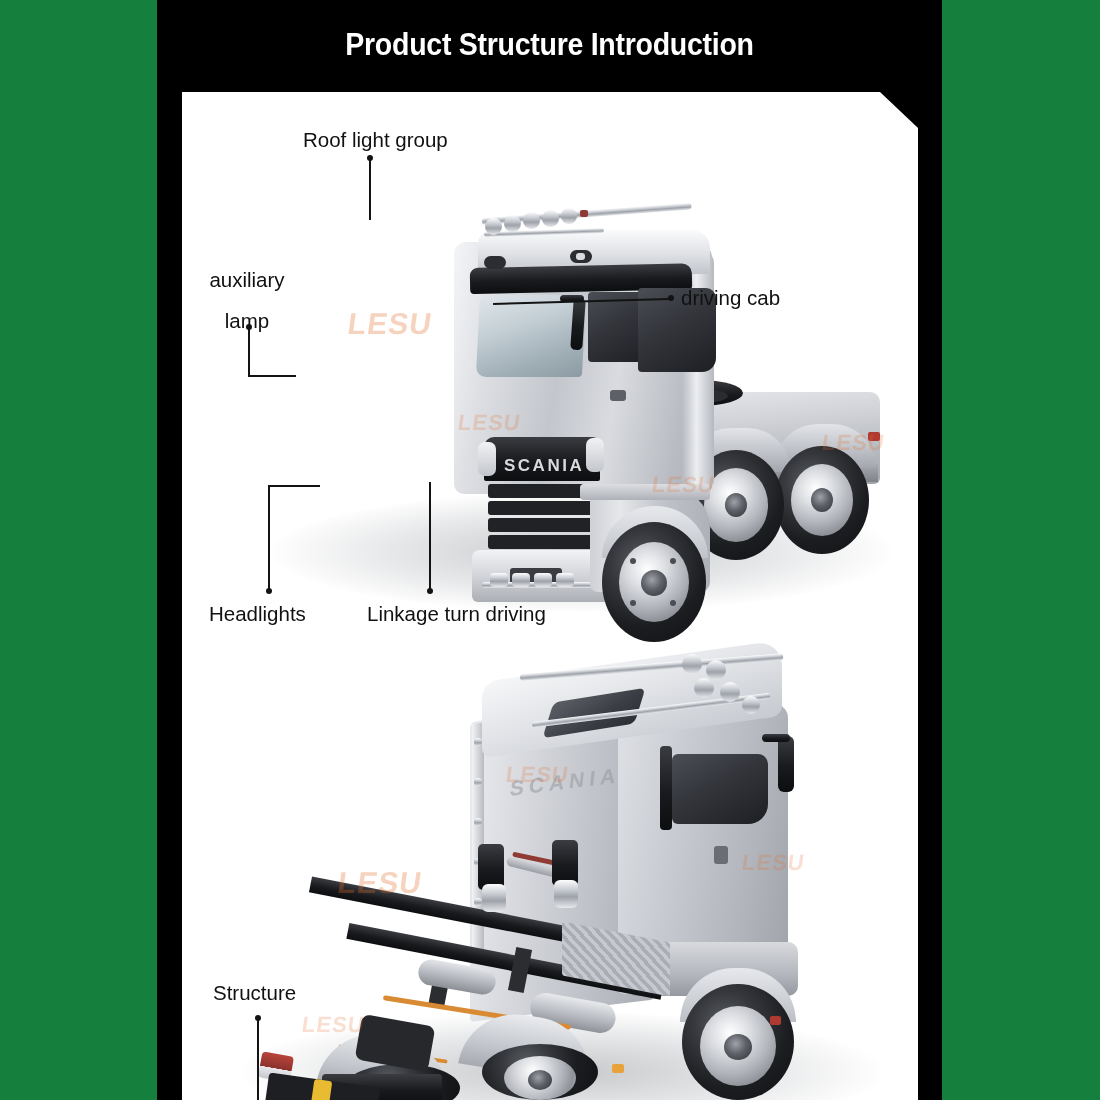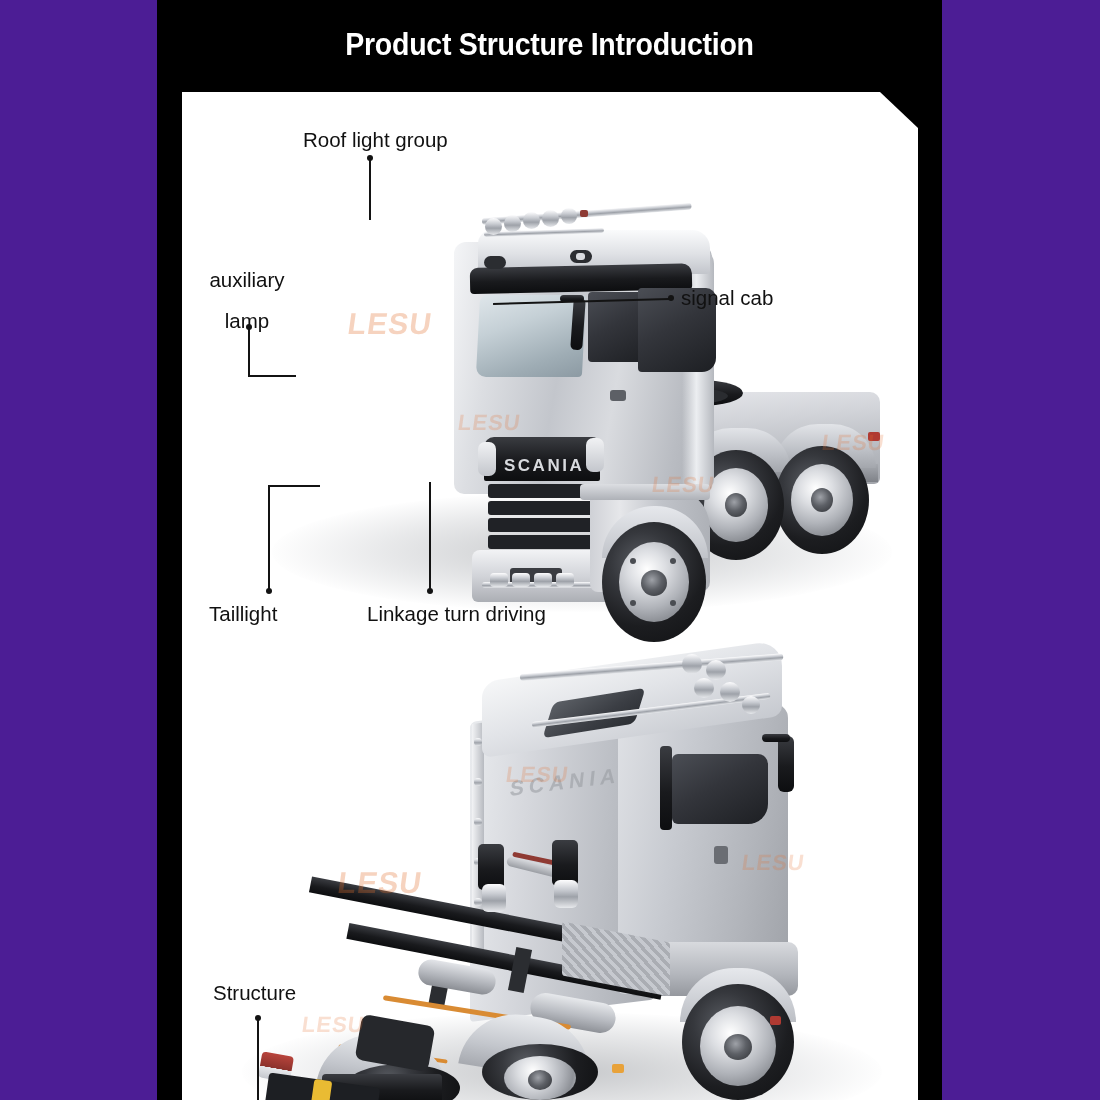--- a/index.html
+++ b/index.html
@@ -1,19 +1,19 @@
 <!DOCTYPE html>
 <html><head>
 <meta charset="utf-8">
 <style>
   html,body{margin:0;padding:0;background:#ffffff;}
   body{width:1100px;height:1100px;overflow:hidden;
        font-family:"Liberation Sans","DejaVu Sans",sans-serif;}
 
-  #stage{position:relative;width:1100px;height:1100px;background:#4c1d95;overflow:hidden;}
+  #stage{position:relative;width:1100px;height:1100px;background:#15803d;overflow:hidden;}
 
   
   .black-band{position:absolute;left:157px;top:0;width:785px;height:1100px;background:#000000;}
   .title{position:absolute;left:157px;top:22px;width:785px;height:46px;
          color:#ffffff;font-size:31px;font-weight:bold;text-align:center;
          letter-spacing:-0.3px;line-height:46px;white-space:nowrap;
          font-family:"Liberation Sans","DejaVu Sans",sans-serif;
          transform:scaleX(0.92);transform-origin:center;}
 
   
@@ -186,25 +186,25 @@
       <div class="lbl" style="left:121px;top:35px;">Roof light group</div>
       <div class="dot" style="left:185px;top:63px;"></div>
       <div class="leader" style="left:187px;top:66px;width:1.6px;height:62px;"></div>
 
       <div class="lbl c" style="left:10px;top:175px;width:110px;">auxiliary</div>
       <div class="lbl c" style="left:10px;top:216px;width:110px;">lamp</div>
       <div class="dot" style="left:64px;top:232px;"></div>
       <div class="leader" style="left:66px;top:236px;width:1.6px;height:48px;"></div>
       <div class="leader" style="left:66px;top:283px;width:48px;height:1.6px;"></div>
 
-      <div class="lbl" style="left:499px;top:193px;">signal cab</div>
+      <div class="lbl" style="left:499px;top:193px;">driving cab</div>
       <div class="dot" style="left:486px;top:203px;"></div>
       <div class="leader" style="left:311px;top:206px;width:176px;height:1.6px;transform:rotate(-1.6deg);transform-origin:right center;"></div>
 
-      <div class="lbl" style="left:27px;top:509px;">Taillight</div>
+      <div class="lbl" style="left:27px;top:509px;">Headlights</div>
       <div class="dot" style="left:84px;top:496px;"></div>
       <div class="leader" style="left:86px;top:393px;width:1.6px;height:104px;"></div>
       <div class="leader" style="left:86px;top:393px;width:52px;height:1.6px;"></div>
 
       <div class="lbl" style="left:185px;top:509px;">Linkage turn driving</div>
       <div class="dot" style="left:245px;top:496px;"></div>
       <div class="leader" style="left:247px;top:390px;width:1.6px;height:108px;"></div>
 
     </div>
 

